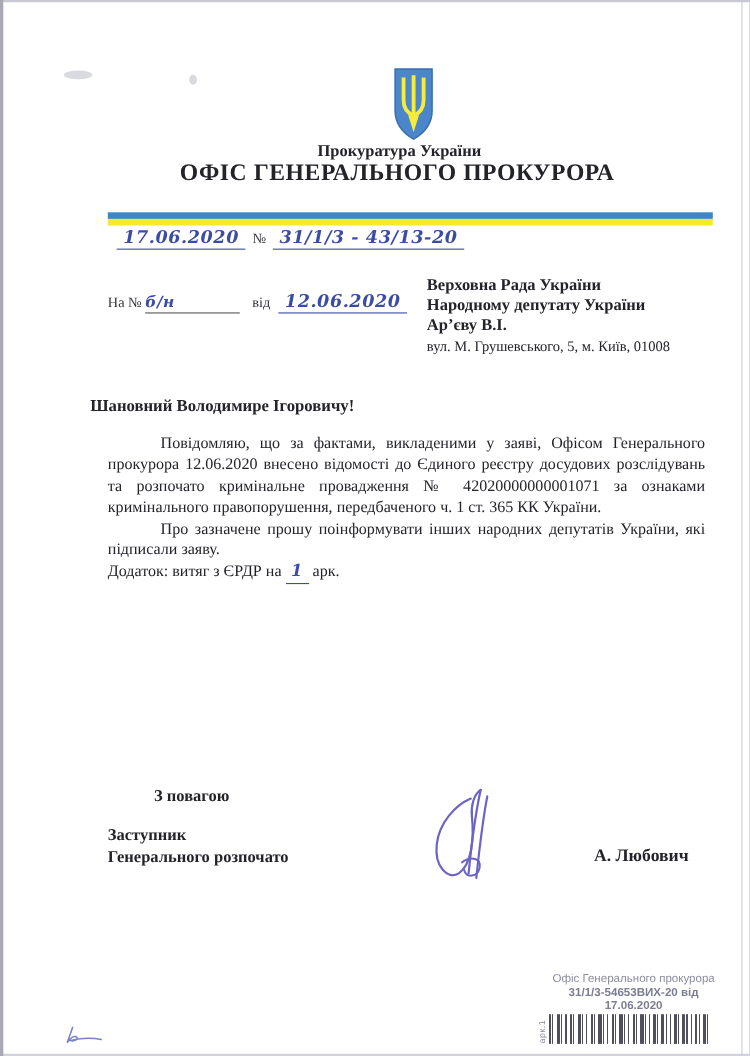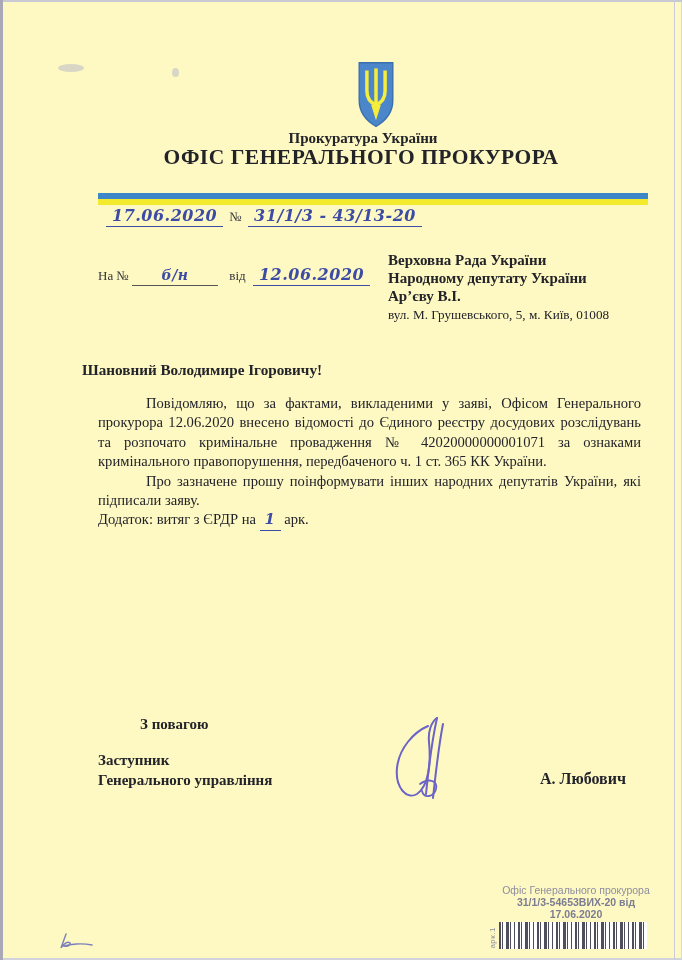--- a/index.html
+++ b/index.html
@@ -1,18 +1,18 @@
 <!DOCTYPE html>
 <html><head>
 <meta charset="utf-8">
 <style>
   html,body { margin:0; padding:0; background:#e8e8ec; }
   .page {
     position:relative; width:682px; height:960px; margin:0 auto;
-    background:#fef9c3; overflow:hidden;
+    background:#ffffff; overflow:hidden;
     font-family:"Liberation Serif","DejaVu Serif",serif;
     color:#23232a;
     box-shadow: inset 3px 0 0 #a9a9b6, inset 0 2px 0 #c9c9d4, inset -1px 0 0 #d8d8e2, inset 0 -2px 0 #d2d2dc;
   }
   .scan-right-line { position:absolute; top:0; bottom:0; right:7px; width:1px; background:#cacad8; }
   .scan-smudge { position:absolute; border-radius:50%; background:#b9b9c6; opacity:.55; }
 
   
   .emblem { position:absolute; top:60px; left:355px; width:42px; height:70px; }
   .org1 { position:absolute; top:130px; left:64px; right:20px; text-align:center;
@@ -24,21 +24,21 @@
   .stripe { position:absolute; top:193px; left:98px; width:550px; }
   .stripe .b { height:6px; }
   .stripe .y { height:6px; }
 
   
   .hw { font-family:"DejaVu Serif",serif; font-style:italic; font-weight:bold;
         color:#3c4ba5; font-size:16px; letter-spacing:.5px; white-space:nowrap; }
   .u { border-bottom:1.3px solid #3c4ba5; padding:0 6px 1px 6px; display:inline-block; }
   .ref1 { position:absolute; top:206px; left:106px; font-size:13px; }
   .ref2 { position:absolute; top:235px; left:98px; font-size:13px; }
-  .ref2 .slot { display:inline-block; min-width:86px; text-align:center;
+  .ref2 .slot { display:inline-block; min-width:86px; text-align:left;
         border-bottom:1.3px solid #555; padding-bottom:1px;margin-top:32px; }
   .ref2 .slot2 { display:inline-block; min-width:110px; text-align:center; }
   .printed { color:#33333a; }
 
   
   .recipient { position:absolute; top:252px; left:388px; line-height:17.8px; }
   .recipient .b { font-weight:bold; font-size:15px; }
   .recipient .a { font-size:13.2px; margin-top:1px; }
 
   
@@ -126,21 +126,21 @@
     <p class="attach">
       <span>Додаток: витяг з ЄРДР на</span>
       <span class="hw hw-num u" style="border-bottom-width:1px; padding:0 5px;">1</span>
       <span>арк.</span>
     </p>
   </div>
 
   <div class="regards">З повагою</div>
   <div class="position">
     <div>Заступник</div>
-    <div>Генерального управління</div>
+    <div>Генерального розпочато</div>
   </div>
   <div class="signature">
     <svg width="72" height="96" viewBox="0 0 72 96">
       <path d="M40 14 C26 20 11 36 9 56 C7 76 19 88 29 82 C41 74 43 50 41 30 C40 20 43 10 49 6" stroke="#6b63c6" fill="none" stroke-width="2" stroke-linecap="round"></path>
       <path d="M49 6 C45 24 41 52 38 82" stroke="#6b63c6" fill="none" stroke-width="2" stroke-linecap="round"></path>
       <path d="M55 12 C51 32 48 58 45 86" stroke="#6b63c6" fill="none" stroke-width="2" stroke-linecap="round"></path>
       <path d="M32 72 C40 66 50 68 48 77 C46 85 36 87 34 79" stroke="#6b63c6" fill="none" stroke-width="1.8" stroke-linecap="round"></path>
     </svg>
   </div>
   <div class="signer">А. Любович</div>

